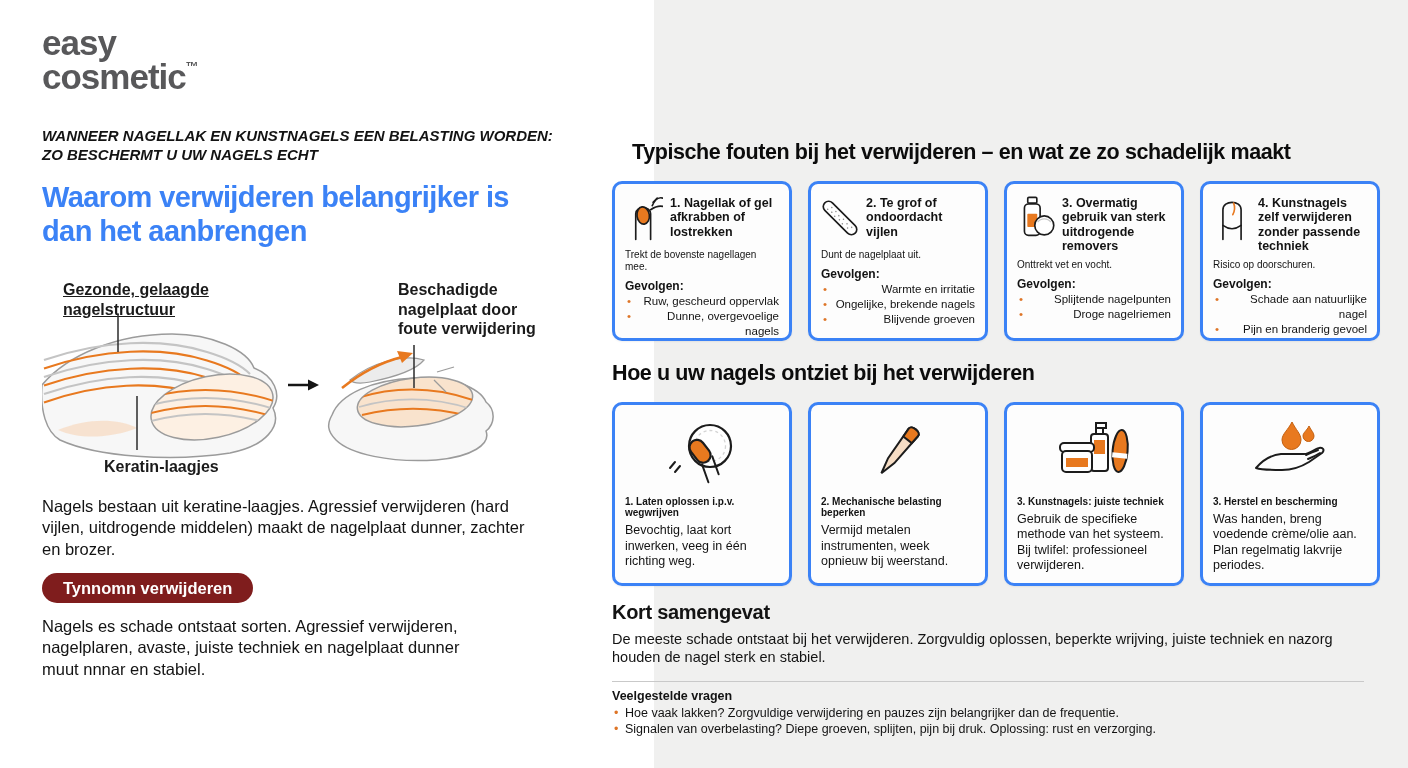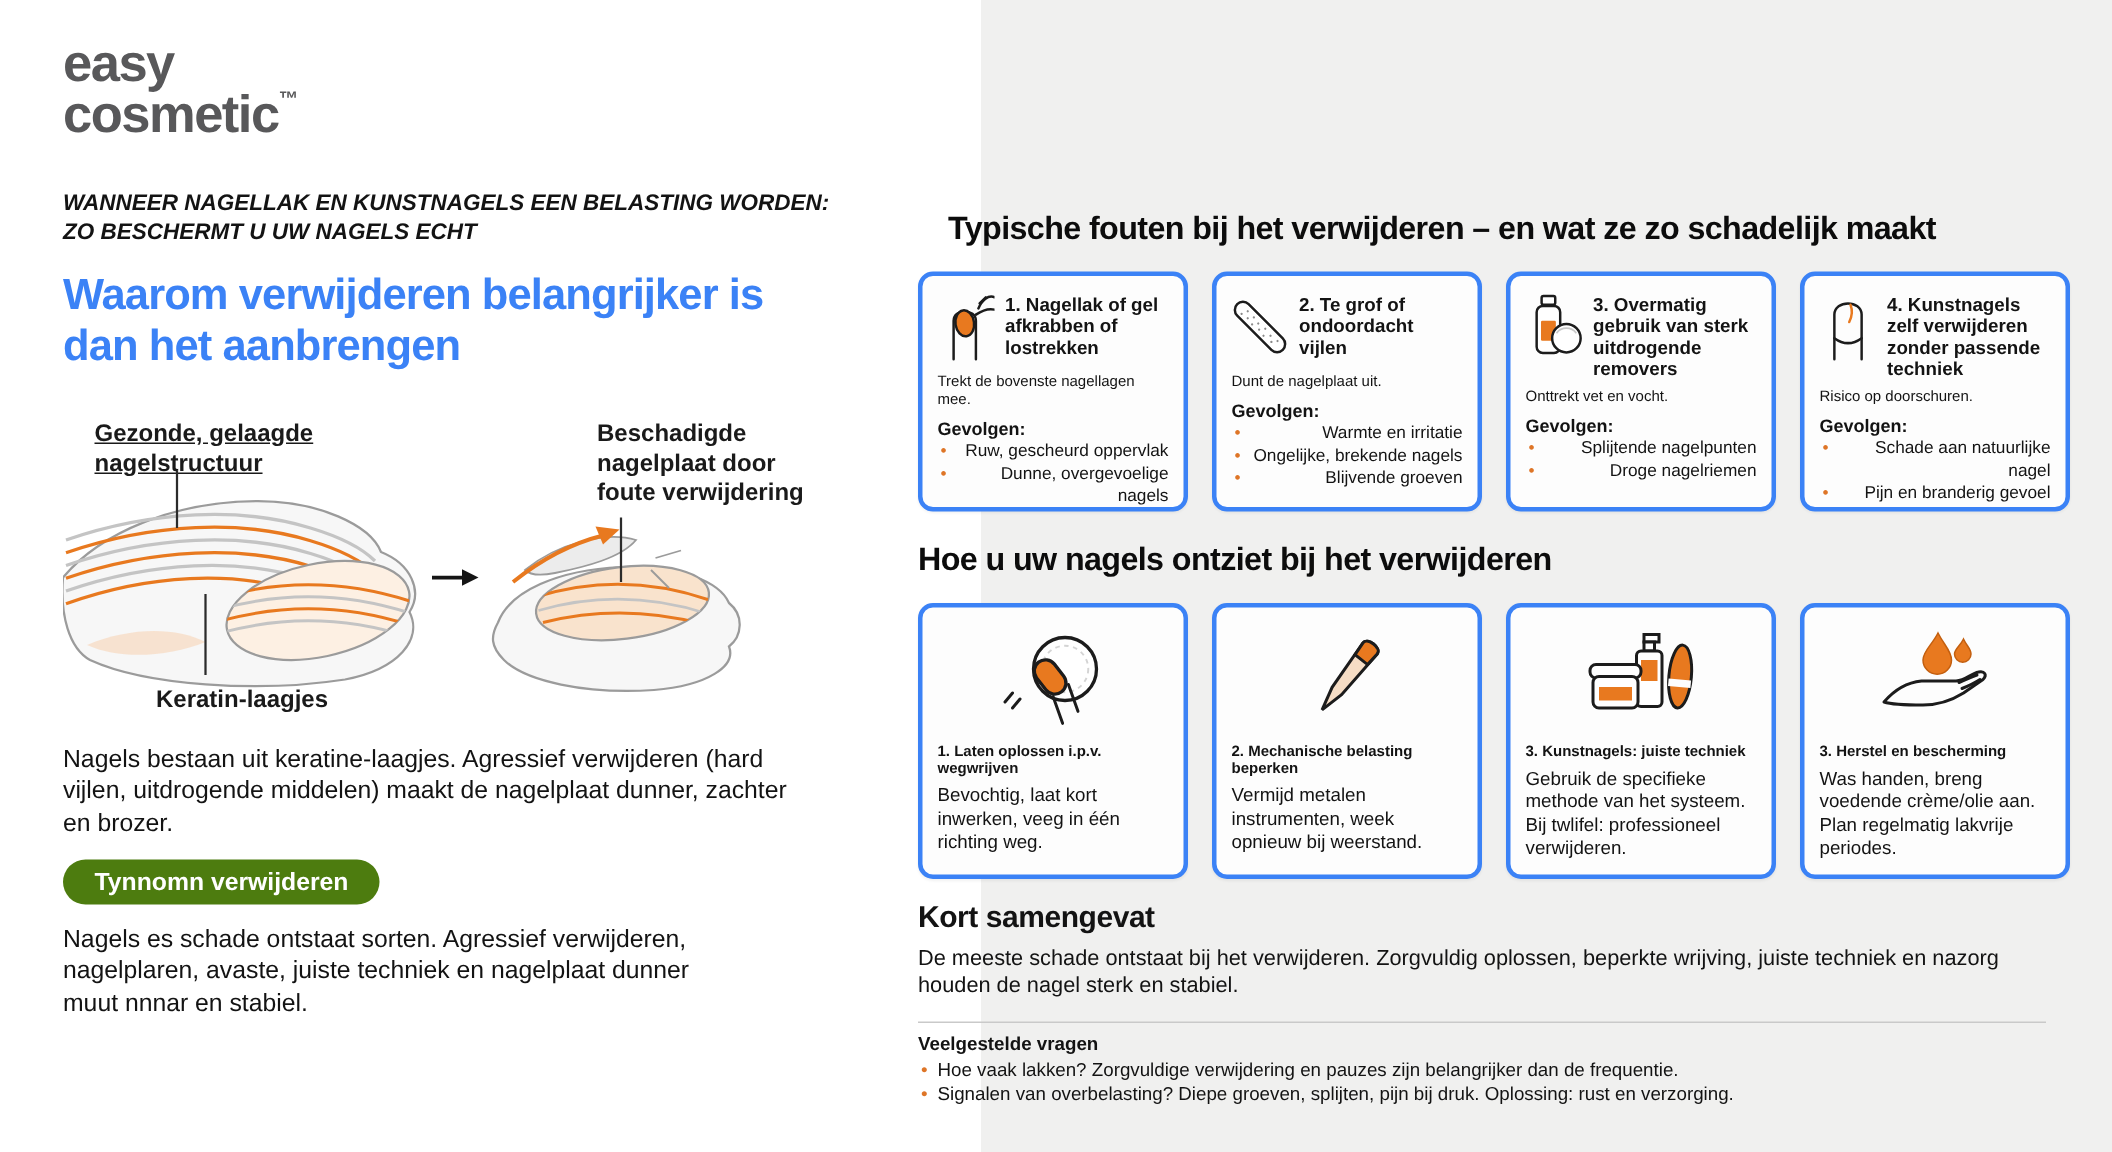--- a/index.html
+++ b/index.html
@@ -21,21 +21,21 @@
 
   .diag-label { position:absolute; font-size:16px; font-weight:bold; line-height:1.22; color:#1a1a1a; }
   .lbl-healthy { left:63px; top:280px; width:175px;text-decoration:underline; }
   .lbl-damaged { left:398px; top:280px; width:145px; }
   .lbl-keratin { left:104px; top:457px; }
 
   .diagram-svg { position:absolute; left:42px; top:310px; width:500px; height:152px; }
 
   .para { position:absolute; left:42px; top:496px; width:505px; font-size:16.5px; line-height:1.3; }
   .cta { position:absolute; left:42px; top:573px; height:30px; padding:0 21px;
-         background:#4d7c0f; border:none; border-radius:16px; color:#ffffff;
+         background:#7f1d1d; border:none; border-radius:16px; color:#ffffff;
          font-family:"Liberation Sans", sans-serif; font-size:16.5px; font-weight:bold;
          line-height:30px; cursor:pointer; }
   .footnote { position:absolute; left:42px; top:616px; width:452px; font-size:16.5px; line-height:1.3; }
 
   .sec-title { position:absolute; font-size:21.5px; font-weight:bold; letter-spacing:-0.4px; color:#0c0c0c; }
   .s1-title { left:632px; top:140px; width:780px; }
   .s2-title { left:612px; top:361px; width:780px; }
 
   .cards-row { position:absolute; left:612px; display:flex; gap:16px; }
   .row1 { top:181px; }

